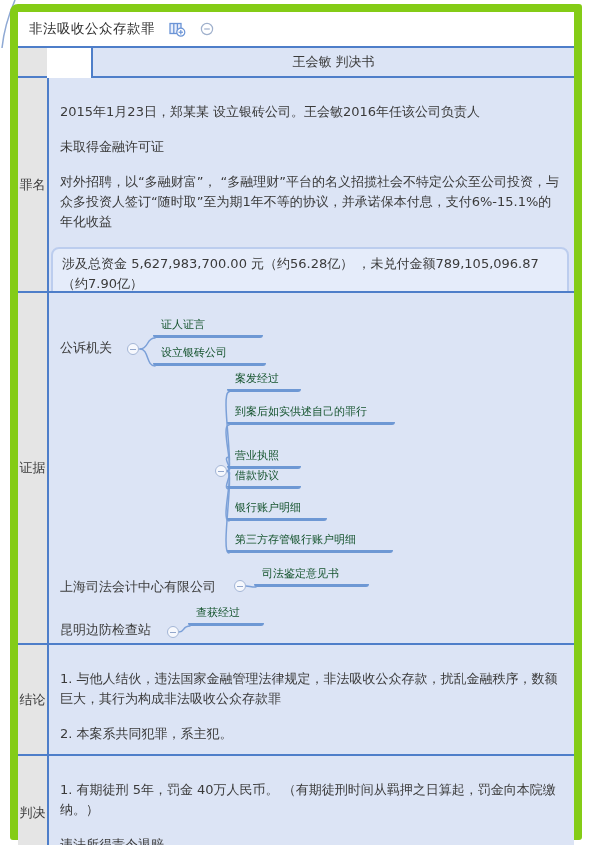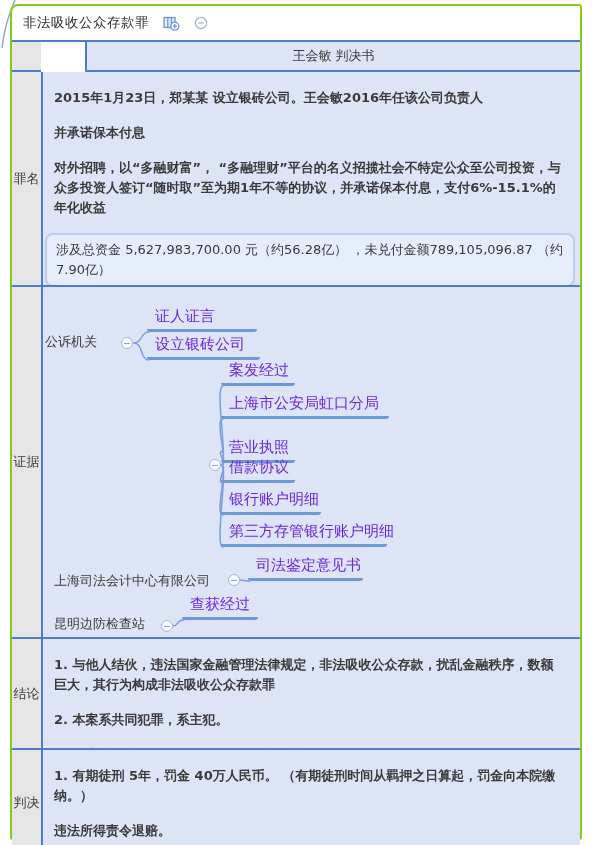--- a/index.html
+++ b/index.html
@@ -1,39 +1,39 @@
 <!DOCTYPE html>
 <html><head>
 <meta charset="utf-8">
 <style>
   html,body{margin:0;padding:0;background:#fff;width:600px;height:845px;overflow:hidden;
     font-family:"DejaVu Sans","Liberation Sans",sans-serif;}
   .stage{position:relative;width:600px;height:845px;}
   .parent-link{position:absolute;left:0;top:0;}
   .node{position:absolute;left:10px;top:4px;width:572px;height:836px;background:#fff;
-    border:2px solid #84cc16;border-radius:8px 3px 3px 3px;box-sizing:border-box;
+    border:8px solid #84cc16;border-radius:8px 3px 3px 3px;box-sizing:border-box;
     display:flex;flex-direction:column;}
   .titlebar{height:34px;display:flex;align-items:center;gap:14px;padding-left:11px;
     flex:0 0 34px;}
   .titlebar .t{font-size:13.5px;color:#2f2f2f;letter-spacing:.5px;}
   .icon-btn{display:flex;align-items:center;justify-content:center;cursor:pointer;}
   .grid{flex:1;display:grid;grid-template-columns:29px 1fr;
     grid-template-rows:30px 215px 352px 111px 1fr;border-top:2px solid #4e7ec9;}
   .lc{background:#e5e5e5;border-bottom:2px solid #4e7ec9;display:flex;align-items:center;
     justify-content:center;font-size:13px;color:#3a3a3a;box-sizing:border-box;}
   .cc{background:#dce4f5;border-bottom:2px solid #4e7ec9;border-left:2px solid #4e7ec9;
     box-sizing:border-box;color:#3a3a3a;font-size:13px;overflow:hidden;}
   .hdr{display:flex;align-items:center;justify-content:center;font-size:13px;margin-left:44px;}
   .txtcell{padding:12px 14px 0 11px;line-height:20px;}
-  .txtcell p{margin:4px 0 15px 0;font-weight:bold;}
+  .txtcell p{margin:12px 0 15px 0;}
   .hl-box{background:#e5ecfa;border:2px solid #bccdee;border-radius:8px;
     margin:3px -9px 29px -9px;padding:5px 10px 5px 9px;line-height:20px;}
   .ev{position:relative;padding:0;}
   .ptopic{position:absolute;font-size:13px;line-height:18px;color:#3a3a3a;white-space:nowrap;cursor:pointer;}
-  .ctopic{position:absolute;font-size:15px;color:#6d28d9;white-space:nowrap;cursor:pointer;
+  .ctopic{position:absolute;font-size:11px;color:#14532d;white-space:nowrap;cursor:pointer;
     border-bottom:3px solid #6e98d4;border-radius:0 0 3px 3px;box-sizing:border-box;
     display:flex;align-items:flex-end;padding:0 0 3px 8px;height:24px;text-align:right;}
   .minus{width:12px;height:12px;border:1px solid #a4b6d6;border-radius:50%;
     background:rgba(255,255,255,.75);position:relative;box-sizing:border-box;cursor:pointer;}
   .minus::after{content:"";position:absolute;left:2px;right:2px;top:4.5px;height:1px;background:#93a7cc;}
   .minus.abs{position:absolute;}
   .ev svg.links{position:absolute;left:0;top:0;overflow:visible;pointer-events:none;}
 </style>
 </head>
 <body>
@@ -66,21 +66,21 @@
     </div>
 
     <div class="grid">
 
       <div class="lc"></div>
       <div class="cc hdr">王会敏 判决书</div>
 
       <div class="lc">罪名</div>
       <div class="cc txtcell">
         <p>2015年1月23日，郑某某 设立银砖公司。王会敏2016年任该公司负责人</p>
-        <p>并承诺保本付息</p>
+        <p>未取得金融许可证</p>
         <p>对外招聘，以“多融财富”， “多融理财”平台的名义招揽社会不特定公众至公司投资，与众多投资人签订“随时取”至为期1年不等的协议，并承诺保本付息，支付6%-15.1%的年化收益</p>
         <div class="hl-box">涉及总资金 5,627,983,700.00 元（约56.28亿） ，未兑付金额789,105,096.87 （约7.90亿）</div>
 
       </div>
 
       <div class="lc">证据</div>
       <div class="cc ev">
         <svg class="links" width="537" height="352">
           <g stroke="#7ba0d8" stroke-width="1.5" fill="none" stroke-linecap="round">
             <path d="M 91 56 C 100 56 97 45 106 45"></path>
@@ -89,28 +89,28 @@
             <path d="M 178 178 C 186 178 171 132 180 132"></path>
             <path d="M 178 178 C 186 178 172 164 180 164"></path>
             <path d="M 178 178 C 186 178 172 196 180 196"></path>
             <path d="M 178 178 C 186 178 171 228 180 228"></path>
             <path d="M 178 178 C 186 178 171 260 180 260"></path>
             <path d="M 197 293 C 201 293 201 294 207 294"></path>
             <path d="M 130 339 C 136 339 133 333 141 333"></path>
           </g>
         </svg>
 
-        <div class="ptopic" style="left:2px;top:46px">公诉机关</div>
+        <div class="ptopic" style="left:11px;top:46px">公诉机关</div>
         <div class="minus abs" style="left:78px;top:50px"></div>
         <div class="ctopic" style="left:104px;top:21px;width:110px">证人证言</div>
         <div class="ctopic" style="left:104px;top:49px;width:113px">设立银砖公司</div>
 
         <div class="minus abs" style="left:166px;top:172px"></div>
         <div class="ctopic" style="left:178px;top:75px;width:74px">案发经过</div>
-        <div class="ctopic" style="left:178px;top:108px;width:168px">上海市公安局虹口分局</div>
+        <div class="ctopic" style="left:178px;top:108px;width:168px">到案后如实供述自己的罪行</div>
         <div class="ctopic" style="left:178px;top:152px;width:74px">营业执照</div>
         <div class="ctopic" style="left:178px;top:172px;width:74px">借款协议</div>
         <div class="ctopic" style="left:178px;top:236px;width:166px">第三方存管银行账户明细</div>
         <div class="ctopic" style="left:178px;top:204px;width:100px">银行账户明细</div>
 
         <div class="ptopic" style="left:11px;top:285px">上海司法会计中心有限公司</div>
         <div class="minus abs" style="left:185px;top:287px"></div>
         <div class="ctopic" style="left:205px;top:270px;width:115px">司法鉴定意见书</div>
 
         <div class="ptopic" style="left:11px;top:328px">昆明边防检查站</div>

